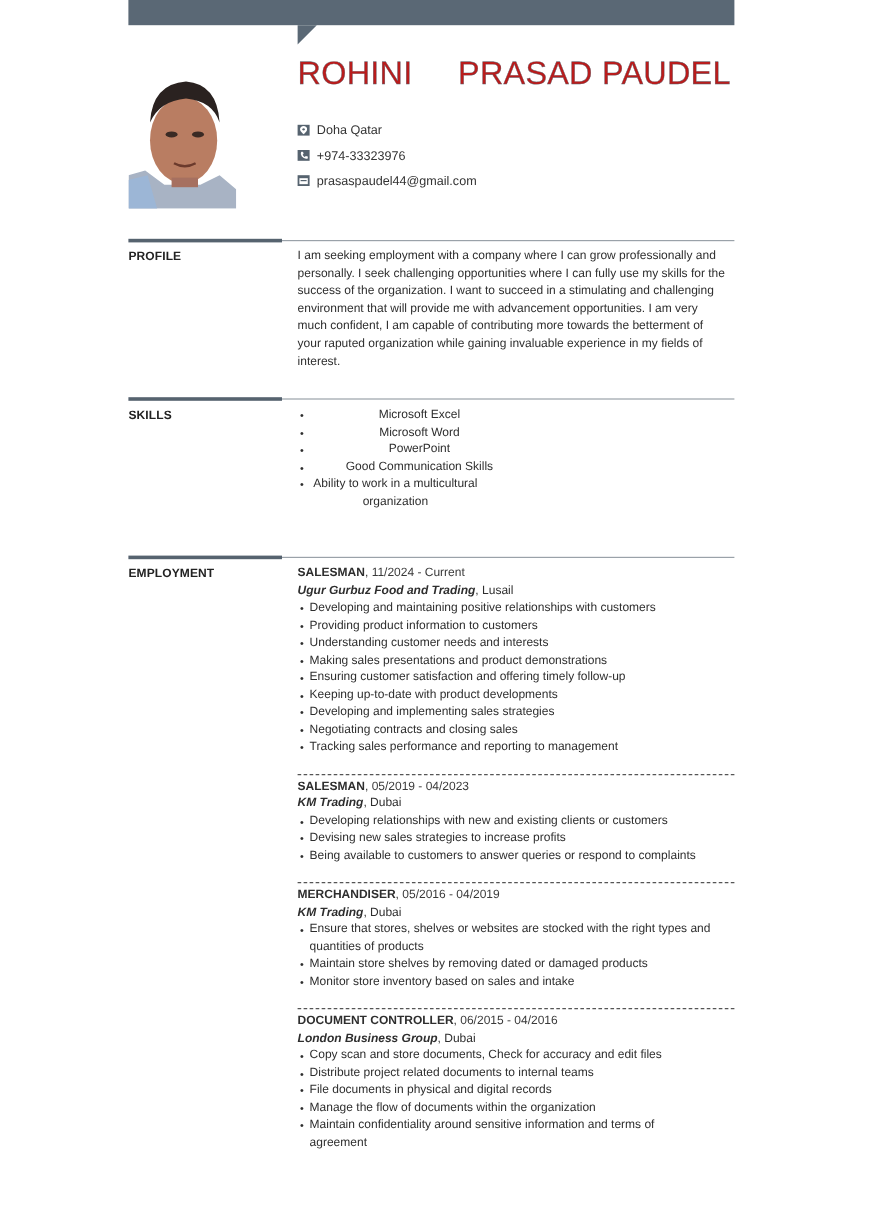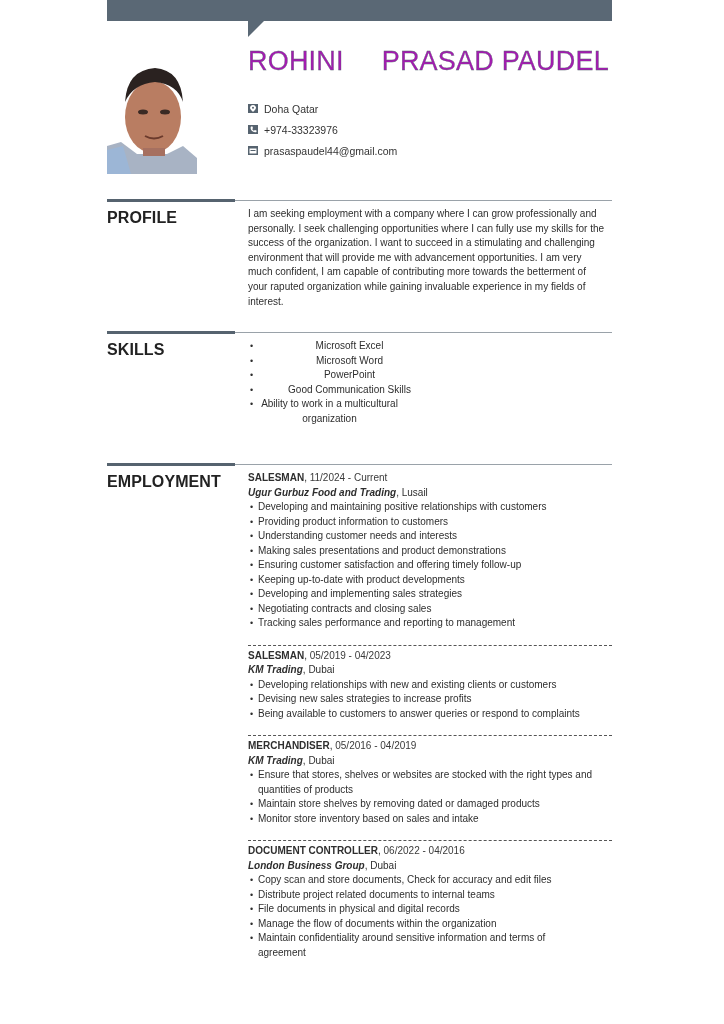--- a/index.html
+++ b/index.html
@@ -5,33 +5,33 @@
   * { box-sizing: border-box; margin: 0; padding: 0; }
   html, body { width: 724px; height: 1024px; background: #ffffff; overflow: hidden; }
   body { font-family: "Liberation Sans", "DejaVu Sans", sans-serif; color: #2a2a2a; position: relative; }
 
   .top-bar { position: absolute; left: 107px; top: 0; width: 505px; height: 21px; background: #5a6875; }
   .top-notch { position: absolute; left: 248px; top: 21px; width: 0; height: 0;
     border-left: 0 solid transparent; border-right: 16px solid transparent; border-top: 16px solid #5a6875; }
 
   .photo { position: absolute; left: 107px; top: 62px; width: 90px; height: 112px; overflow: hidden; background: #fff; }
 
-  .name { position: absolute; left: 248px; top: 46px; font-size: 27px; font-weight: 400; color: #a21caf;
+  .name { position: absolute; left: 248px; top: 46px; font-size: 27px; font-weight: 400; color: #b91c1c;
     letter-spacing: 0.2px; white-space: pre; -webkit-text-stroke: 0.3px #56636f; }
   .name .gap { display: inline-block; width: 38px; }
 
   .contact { position: absolute; left: 248px; top: 98px; }
   .contact-row { display: flex; align-items: center; height: 21px; font-size: 10.5px; color: #333; }
   .contact-icon { width: 10px; height: 9px; background: #56636f; margin-right: 6px; display: inline-flex; align-items: center; justify-content: center; }
   .contact-icon svg { display: block; }
 
   .section { position: absolute; left: 107px; width: 505px; }
   .section .left-rule { position: absolute; left: 0; top: 0; width: 128px; height: 3px; background: #56636f; }
   .section .right-rule { position: absolute; left: 128px; top: 1px; right: 0; height: 1px; background: #9aa2a9; }
-  .section-title { position: absolute; left: 0; top: 10px; font-size: 16px; font-weight: 700; color: #222; letter-spacing: 0.1px; }
+  .section-title { position: absolute; left: 0; top: 10px; font-size: 10px; font-weight: 700; color: #222; letter-spacing: 0.1px; }
   .section-body { position: absolute; left: 141px; top: 8px; right: 0; font-size: 10px; line-height: 14.5px; color: #2e2e2e; }
 
   .profile-text { line-height: 14.6px; padding-right: 4px; }
 
   .skills-cols { display: flex; }
   .skills-col { width: 193px; }
   .skills-col ul { list-style: none; }
   .skills-col li { position: relative; padding-left: 10px; line-height: 14.5px; }
   .skills-col li::before { content: "•"; position: absolute; left: 2px; top: 0; font-size: 9px; }
 
@@ -164,21 +164,21 @@
       <div class="job-company-line"><span class="job-company">KM Trading</span>, <span>Dubai</span></div>
       <ul>
         <li style="padding-right:12px;">Ensure that stores, shelves or websites are stocked with the right types and quantities of products</li>
         <li>Maintain store shelves by removing dated or damaged products</li>
         <li>Monitor store inventory based on sales and intake</li>
       </ul>
     </div>
 
     <div class="job-sep"></div>
     <div class="job">
-      <div class="job-title-line"><span class="job-title">DOCUMENT CONTROLLER</span>, <span class="job-dates">06/2022 - 04/2016</span></div>
+      <div class="job-title-line"><span class="job-title">DOCUMENT CONTROLLER</span>, <span class="job-dates">06/2015 - 04/2016</span></div>
       <div class="job-company-line"><span class="job-company">London Business Group</span>, <span>Dubai</span></div>
       <ul>
         <li>Copy scan and store documents, Check for accuracy and edit files</li>
         <li>Distribute project related documents to internal teams</li>
         <li>File documents in physical and digital records</li>
         <li>Manage the flow of documents within the organization</li>
         <li style="padding-right:30px;">Maintain confidentiality around sensitive information and terms of agreement</li>
       </ul>
     </div>
 

